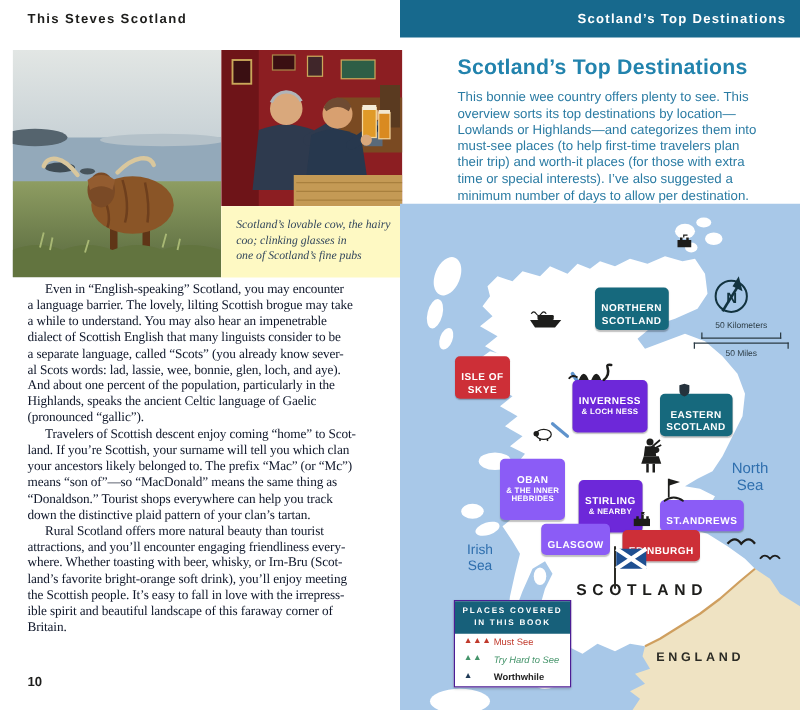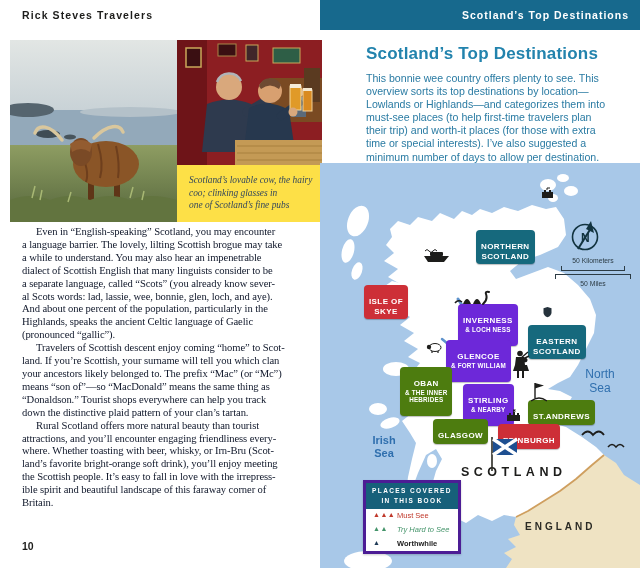--- a/index.html
+++ b/index.html
@@ -7,21 +7,21 @@
           font-family:"Liberation Sans",sans-serif;}
   [data-interactable]{cursor:default;}
 
   
   .lp-header{position:absolute;left:22px;top:9px;font:bold 10.5px "Liberation Sans",sans-serif;
              letter-spacing:1.1px;color:#1d1d1b;}
   .photo{position:absolute;overflow:hidden;}
   .photo-cow{left:10px;top:40px;width:167px;height:182px;}
   .photo-pub{left:177px;top:40px;width:145px;height:125px;}
   .caption-band{position:absolute;left:177px;top:165px;width:145px;height:57px;
-                background:#fde047;box-sizing:border-box;padding:9px 0 0 12px;}
+                background:#fef9c3;box-sizing:border-box;padding:9px 0 0 12px;}
   .caption-band .cap{font:italic 9.4px/12.5px "Liberation Serif",serif;color:#33475c;
                      white-space:pre-line;}
   .body-text{position:absolute;left:22px;top:226px;width:296px;color:#0f172a;}
   .body-text p{margin:0;font:10.6px/12.9px "Liberation Serif",serif;letter-spacing:-0.1px;
                white-space:pre-line;text-indent:14px;}
   .page-num{position:absolute;left:22px;top:540px;font:bold 10.5px "Liberation Sans",sans-serif;
             color:#1d1d1b;}
 
   
   .rp-headerband{position:absolute;left:320px;top:0;width:320px;height:30px;background:#17698d;}
@@ -33,51 +33,51 @@
             font:10.6px/13.1px "Liberation Sans",sans-serif;color:#2a7ba3;white-space:pre-line;}
 
   
   .map{position:absolute;left:320px;top:163px;width:320px;height:405px;background:#a8c8e8;overflow:hidden;}
   .map svg.coast{position:absolute;left:0;top:0;}
   .map-label{position:absolute;color:#fff;background:#16697d;border-radius:4px;
              font:bold 8px/1.18 "Liberation Sans",sans-serif;letter-spacing:.4px;
              padding:3px 5px;text-align:center;white-space:pre-line;box-shadow:0 1px 1px rgba(0,0,0,.25);}
   .map-label .sub{display:block;font-size:6.3px;letter-spacing:.2px;line-height:1.2;white-space:pre-line;}
   .bg-teal{background:#16697d;} .bg-blue{background:#6d28d9;}
-  .bg-green{background:#4d7c0f;} .bg-red{background:#cd2f37;}
+  .bg-green{background:#8b5cf6;} .bg-red{background:#cd2f37;}
   .sea-label{position:absolute;color:#2f6fae;font:12px/1.2 "Liberation Sans",sans-serif;
              text-align:center;white-space:pre-line;}
   .country-label{position:absolute;color:#1d1d1b;font-weight:bold;font-family:"Liberation Sans",sans-serif;}
   .lbl-scotland{left:141px;top:302px;font-size:12.5px;letter-spacing:4.5px;}
   .lbl-england{left:205px;top:358px;font-size:10px;letter-spacing:3px;color:#2b2b25;}
   .scale{position:absolute;left:235px;top:94px;width:76px;text-align:center;
          font:6.8px/1.1 "Liberation Sans",sans-serif;color:#2b3b44;}
   .scale .bar{height:4px;border-left:1px solid #2b3b44;border-right:1px solid #2b3b44;margin:2px 6px 2px 6px;}
   .scale .bar.km{border-bottom:1px solid #2b3b44;}
   .scale .bar.mi{border-top:1px solid #2b3b44;margin:3px 0 1px 0;}
-  .legend{position:absolute;left:43px;top:317px;width:92px;background:#fff;border:3px solid #4c1d95;
+  .legend{position:absolute;left:43px;top:317px;width:92px;background:#fff;border:1px solid #4c1d95;
           box-shadow:0 1px 2px rgba(0,0,0,.2);}
   .legend .hd{background:#17607a;color:#fff;text-align:center;
               font:bold 6.5px/1.5 "Liberation Sans",sans-serif;letter-spacing:1.4px;
               padding:3px 2px;white-space:pre-line;}
   .legend .row{display:flex;align-items:center;padding:2.5px 6px 2.5px 7px;
                font:7.5px/1.2 "Liberation Sans",sans-serif;}
   .legend .mk{width:24px;letter-spacing:.5px;font-size:7px;}
   .legend .row.must .mk,.legend .row.must .lb{color:#c0392b;}
   .legend .row.try .mk,.legend .row.try .lb{color:#44946a;font-style:italic;}
   .legend .row.worth .mk{color:#1f3a56;}
   .legend .row.worth .lb{color:#222;font-weight:bold;}
   .micon{position:absolute;}
 </style>
 </head>
 <body>
 
 <div class="canvas" data-interactable="false">
 
-  <div class="lp-header" data-interactable="false">Rick Steves Travelers</div>
+  <div class="lp-header" data-interactable="false">This Steves Scotland</div>
 
   <div class="photo photo-cow" data-interactable="false">
     <svg width="167" height="182" viewBox="0 0 167 182" data-interactable="false">
       <defs>
         <linearGradient id="sky" x1="0" y1="0" x2="0" y2="1">
           <stop offset="0" stop-color="#e2e6e4"></stop>
             <stop offset="1" stop-color="#c6d0d5"></stop>
         </linearGradient>
         <linearGradient id="grass" x1="0" y1="0" x2="0" y2="1">
           <stop offset="0" stop-color="#8e9d62"></stop>
@@ -223,27 +223,23 @@
 SCOTLAND</span>
     </div>
     <div class="map-label bg-red" style="left:44px;top:122px;" data-interactable="false">
       <span data-interactable="false">ISLE OF
 SKYE</span>
     </div>
     <div class="map-label bg-blue" style="left:138px;top:141px;" data-interactable="false">
       <span data-interactable="false">INVERNESS</span>
       <span class="sub" data-interactable="false">&amp; LOCH NESS</span>
     </div>
-    <div class="map-label bg-teal" style="left:208px;top:162px;" data-interactable="false">
+    <div class="map-label bg-teal" style="left:208px;top:152px;" data-interactable="false">
       <span data-interactable="false">EASTERN
 SCOTLAND</span>
-    </div>
-    <div class="map-label bg-blue" style="left:126px;top:177px;" data-interactable="false">
-      <span data-interactable="false">GLENCOE</span>
-      <span class="sub" data-interactable="false">&amp; FORT WILLIAM</span>
     </div>
     <div class="map-label bg-green" style="left:80px;top:204px;" data-interactable="false">
       <span data-interactable="false">OBAN</span>
       <span class="sub" data-interactable="false">&amp; THE INNER
 HEBRIDES</span>
     </div>
     <div class="map-label bg-blue" style="left:143px;top:221px;" data-interactable="false">
       <span data-interactable="false">STIRLING</span>
       <span class="sub" data-interactable="false">&amp; NEARBY</span>
     </div>
@@ -252,21 +248,21 @@
     </div>
     <div class="map-label bg-green" style="left:113px;top:256px;" data-interactable="false">
       <span data-interactable="false">GLASGOW</span>
     </div>
     <div class="map-label bg-red" style="left:178px;top:261px;" data-interactable="false">
       <span data-interactable="false">EDINBURGH</span>
     </div>
 
     <div class="sea-label" style="left:258px;top:204px;width:44px;" data-interactable="false">North
 Sea</div>
-    <div class="sea-label" style="left:42px;top:271px;width:44px;font-size:11px;font-weight:bold;" data-interactable="false">Irish
+    <div class="sea-label" style="left:42px;top:271px;width:44px;font-size:11px;" data-interactable="false">Irish
 Sea</div>
     <div class="country-label lbl-scotland" data-interactable="false">SCOTLAND</div>
     <div class="country-label lbl-england" data-interactable="false">ENGLAND</div>
 
     <svg class="micon" style="left:247px;top:56px;" width="36" height="36" viewBox="0 0 36 36" data-interactable="false">
       <circle cx="18" cy="18" r="12.5" fill="none" stroke="#12333f" stroke-width="1.6"></circle>
       <path d="M11,30 L24,9" stroke="#12333f" stroke-width="2"></path>
       <path d="M24,2 L27,14 L19,10 Z" fill="#12333f"></path>
       <text x="14" y="23" font-family="Liberation Sans, sans-serif" font-size="12" font-weight="bold" fill="#12333f">N</text>
     </svg>

